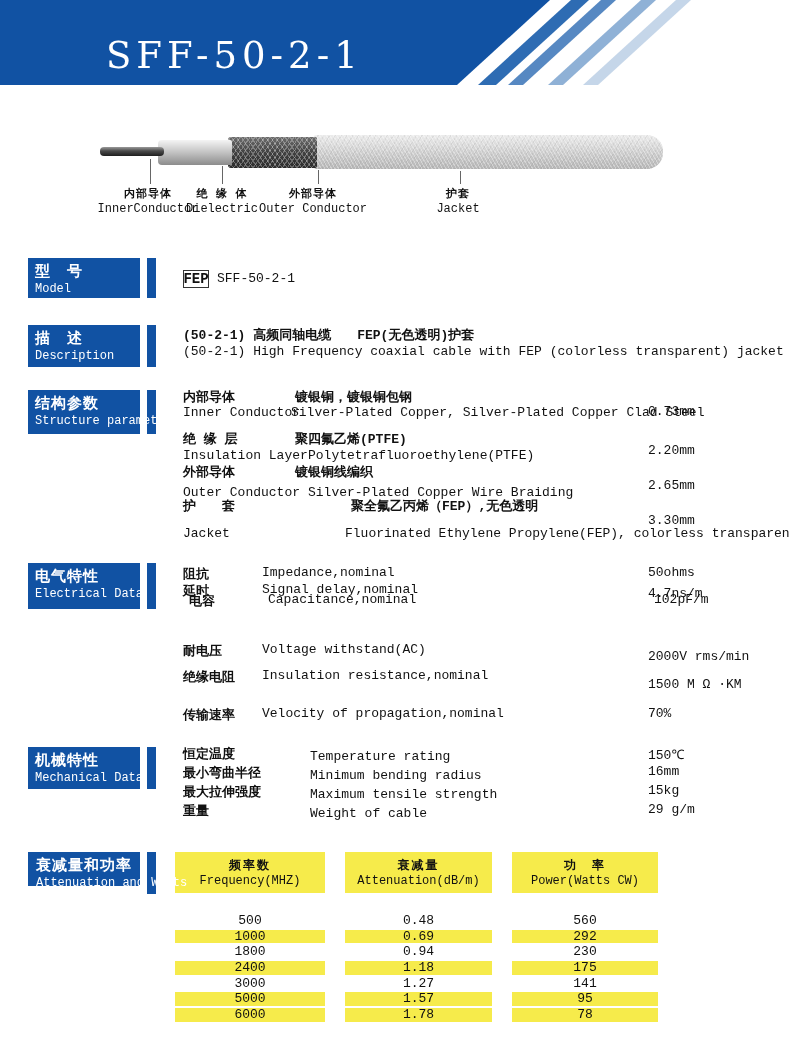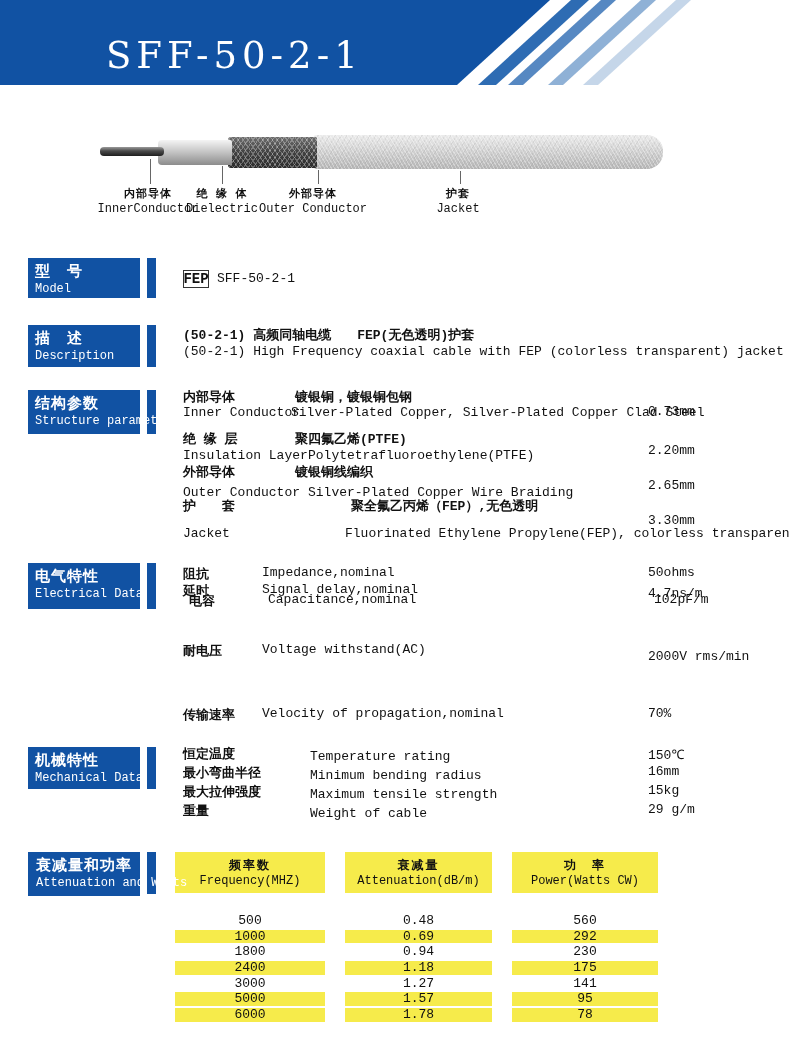--- a/index.html
+++ b/index.html
@@ -159,21 +159,21 @@
     <div class="en">Electrical Data</div>
   </div>
   <div class="secbar" style="top:563px; height:46px;"></div>
 
   <div class="secbox" style="top:747px; height:42px;">
     <div class="zh">机械特性</div>
     <div class="en">Mechanical Data</div>
   </div>
   <div class="secbar" style="top:747px; height:42px;"></div>
 
-  <div class="secbox" style="top:852px; height:44px;padding-left:8px;">
+  <div class="secbox" style="top:852px; height:34px;padding-left:8px;">
     <div class="zh">衰减量和功率</div>
     <div class="en">Attenuation and Watts</div>
   </div>
   <div class="secbar" style="top:852px; height:42px;"></div>
 
   <div class="fep-badge">FEP</div>
   <div class="model-value">SFF-50-2-1</div>
 
   <div class="desc-line zh-text" style="top:326px;">(50-2-1) 高频同轴电缆　　FEP(无色透明)护套</div>
   <div class="desc-line" style="top:344px;">(50-2-1)  High Frequency coaxial cable with FEP (colorless  transparent) jacket</div>
@@ -231,20 +231,25 @@
   <div class="erow" style="top:582px;">
     <span class="c1 zh-text">延时</span>
     <span class="c2">Signal delay,nominal</span>
     <span class="c3" style="top:4px;">4.7ns/m</span>
   </div>
   <div class="erow" style="top:642px;">
     <span class="c1 zh-text">耐电压</span>
     <span class="c2">Voltage withstand(AC)</span>
     <span class="c3" style="top:7px;">2000V rms/min</span>
   </div>
+  <div class="erow" style="top:668px;">
+    <span class="c1 zh-text">绝缘电阻</span>
+    <span class="c2">Insulation resistance,nominal</span>
+    <span class="c3" style="top:9px;">1500 M Ω ·KM</span>
+  </div>
   <div class="erow" style="top:706px;">
     <span class="c1 zh-text">传输速率</span>
     <span class="c2">Velocity of propagation,nominal</span>
     <span class="c3">70%</span>
   </div>
 
   <div class="mrow" style="top:745px;">
     <span class="c1 zh-text">恒定温度</span>
     <span class="c2" style="top:4px;">Temperature rating</span>
     <span class="c3">150℃</span>

